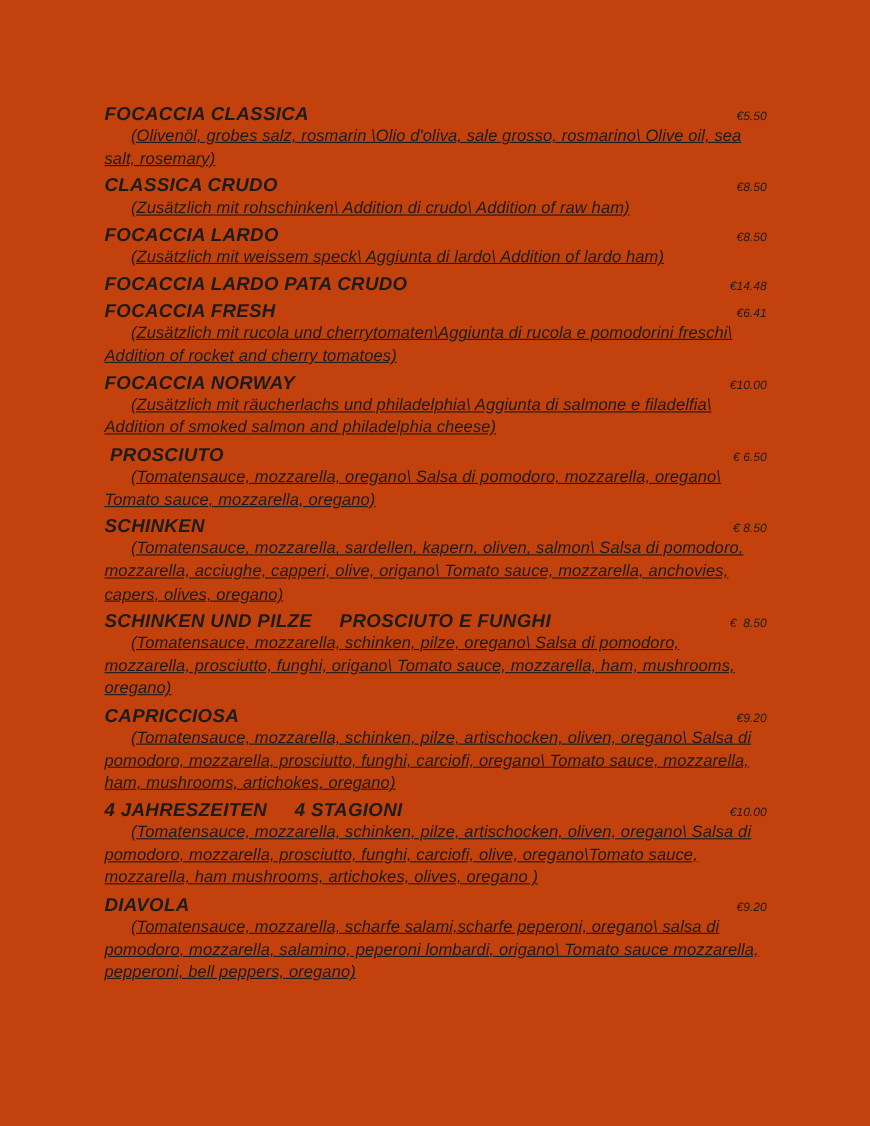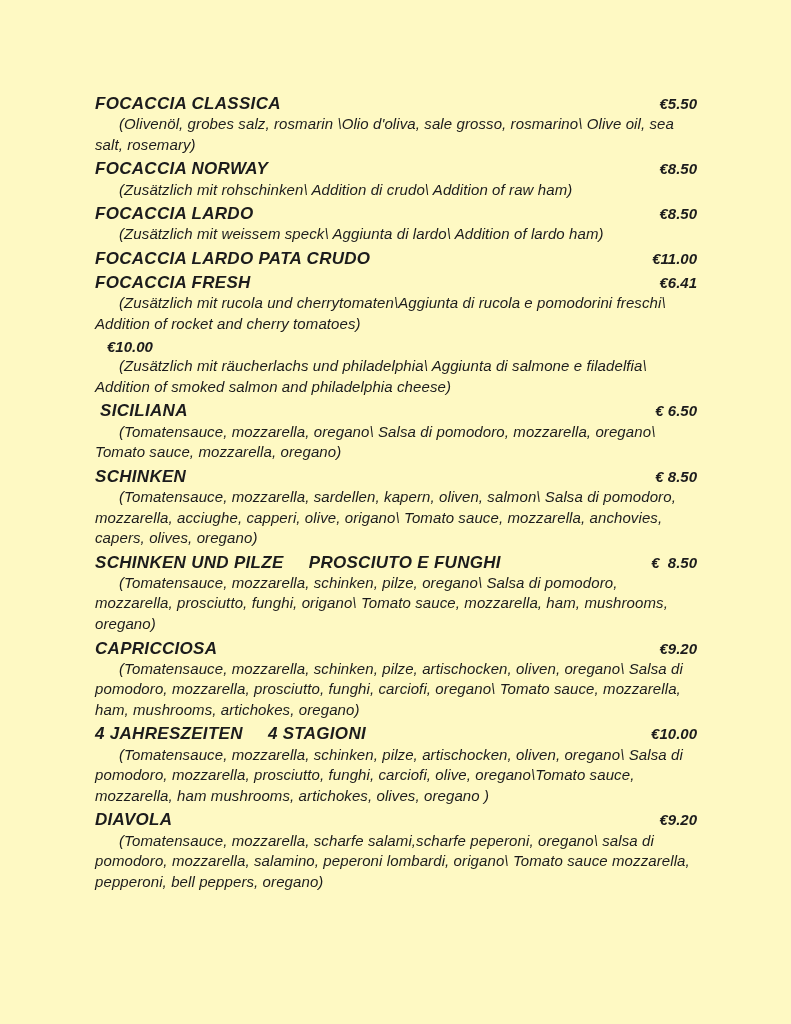--- a/index.html
+++ b/index.html
@@ -7,110 +7,112 @@
   body {
     width: 791px;
     height: 1024px;
     font-family: "Liberation Sans", sans-serif;
     color: #1c1c1c;
     overflow: hidden;
   }
   .page {
     width: 791px;
     height: 1024px;
-    background: #fef9c3;
+    background: #c2410c;
     padding: 90px 94px 0 95px;
   }
   .menu-item { margin-bottom: 1px; }
   .item-row {
     display: flex;
     justify-content: space-between;
     align-items: baseline;
     margin-top: 3px;
   }
   .item-name {
     font-size: 17px;
     font-weight: bold;
     font-style: italic;
     letter-spacing: 0.3px;
     white-space: pre-wrap;
     line-height: 1.25;
   }
   .item-price {
-    font-size: 15px;
-    font-weight: bold;
+    font-size: 11px;
+    font-weight: normal;
     font-style: italic;
     white-space: pre;
     line-height: 1.25;
     flex: 0 0 auto;
     margin-left: 12px;
   }
   .item-desc {
     font-size: 15px;
     font-style: italic;
     line-height: 1.37;
     text-indent: 24px;
     letter-spacing: 0.1px;
+    text-decoration: underline;
   }
 </style>
 </head>
 <body>
 
 <div class="page">
   <div class="menu-list">
 
     <section class="menu-item">
       <div class="item-row">
         <h2 class="item-name">FOCACCIA CLASSICA</h2>
         <span class="item-price">€5.50</span>
       </div>
       <p class="item-desc">(Olivenöl, grobes salz, rosmarin \Olio d'oliva, sale grosso, rosmarino\ Olive oil, sea salt, rosemary)</p>
     </section>
 
     <section class="menu-item">
       <div class="item-row">
-        <h2 class="item-name">FOCACCIA NORWAY</h2>
+        <h2 class="item-name">CLASSICA CRUDO</h2>
         <span class="item-price">€8.50</span>
       </div>
       <p class="item-desc">(Zusätzlich mit rohschinken\ Addition di crudo\ Addition of raw ham)</p>
     </section>
 
     <section class="menu-item">
       <div class="item-row">
         <h2 class="item-name">FOCACCIA LARDO</h2>
         <span class="item-price">€8.50</span>
       </div>
       <p class="item-desc">(Zusätzlich mit weissem speck\ Aggiunta di lardo\ Addition of lardo ham)</p>
     </section>
 
     <section class="menu-item">
       <div class="item-row">
         <h2 class="item-name">FOCACCIA LARDO PATA CRUDO</h2>
-        <span class="item-price">€11.00</span>
+        <span class="item-price">€14.48</span>
       </div>
     </section>
 
     <section class="menu-item">
       <div class="item-row">
         <h2 class="item-name">FOCACCIA FRESH</h2>
         <span class="item-price">€6.41</span>
       </div>
       <p class="item-desc">(Zusätzlich mit rucola und cherrytomaten\Aggiunta di rucola e pomodorini freschi\ Addition of rocket and cherry tomatoes)</p>
     </section>
 
     <section class="menu-item">
       <div class="item-row">
+        <h2 class="item-name">FOCACCIA NORWAY</h2>
         <span class="item-price">€10.00</span>
       </div>
       <p class="item-desc">(Zusätzlich mit räucherlachs und philadelphia\ Aggiunta di salmone e filadelfia\ Addition of smoked salmon and philadelphia cheese)</p>
     </section>
 
     <section class="menu-item">
       <div class="item-row">
-        <h2 class="item-name"> SICILIANA</h2>
+        <h2 class="item-name"> PROSCIUTO</h2>
         <span class="item-price">€ 6.50</span>
       </div>
       <p class="item-desc">(Tomatensauce, mozzarella, oregano\ Salsa di pomodoro, mozzarella, oregano\ Tomato sauce, mozzarella, oregano)</p>
     </section>
 
     <section class="menu-item">
       <div class="item-row">
         <h2 class="item-name">SCHINKEN</h2>
         <span class="item-price">€ 8.50</span>
       </div>

